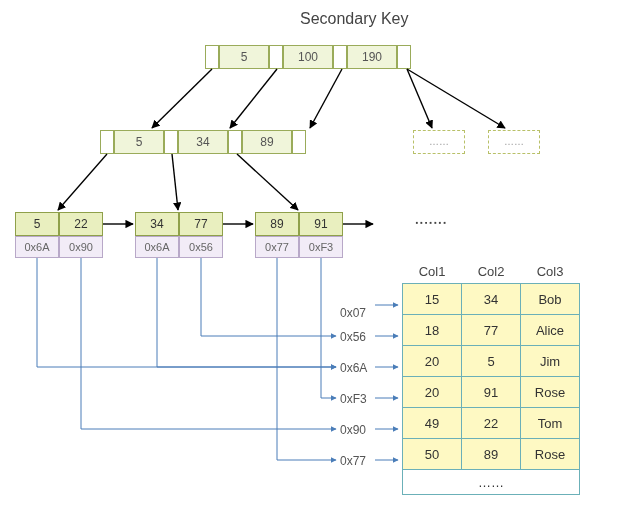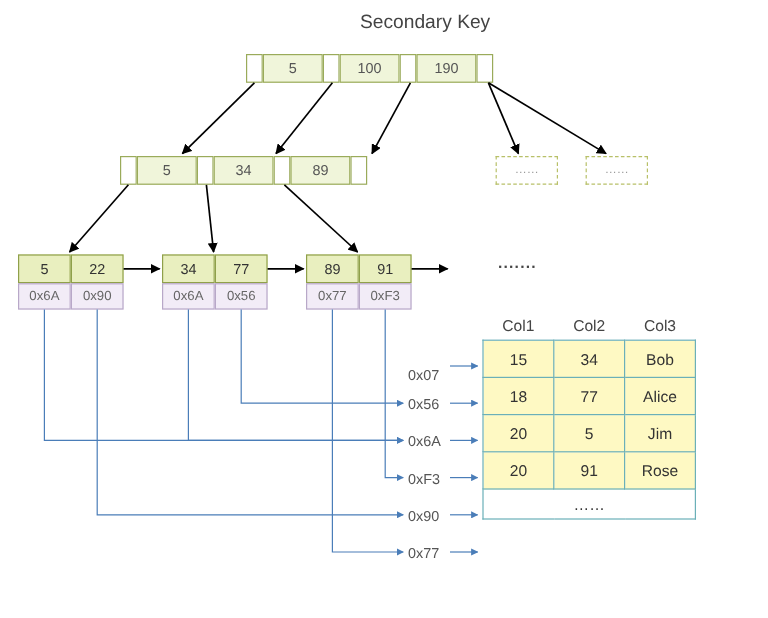--- a/index.html
+++ b/index.html
@@ -206,20 +206,30 @@
       <td>Alice</td>
     </tr>
     <tr>
       <td>20</td>
       <td>5</td>
       <td>Jim</td>
     </tr>
     <tr>
       <td>20</td>
       <td>91</td>
+      <td>Rose</td>
+    </tr>
+    <tr>
+      <td>49</td>
+      <td>22</td>
+      <td>Tom</td>
+    </tr>
+    <tr>
+      <td>50</td>
+      <td>89</td>
       <td>Rose</td>
     </tr>
     <tr class="blankrow">
       <td colspan="3">……</td>
     </tr>
   </tbody>
     </table>
 
   <svg class="overlay">
     <defs>

